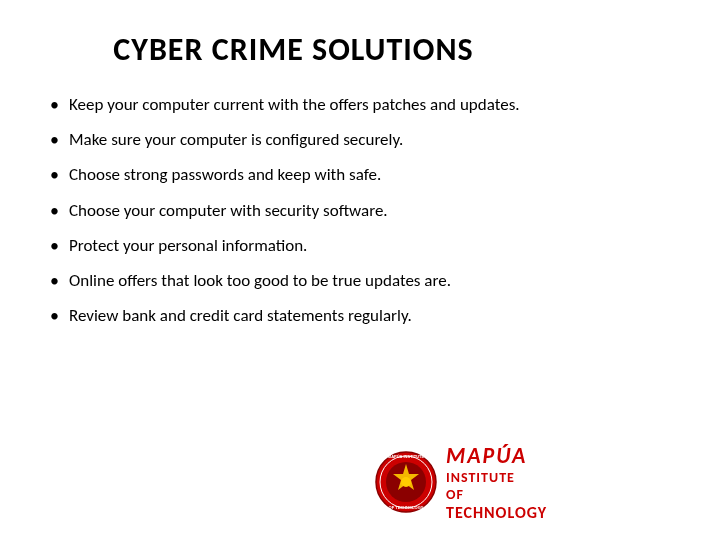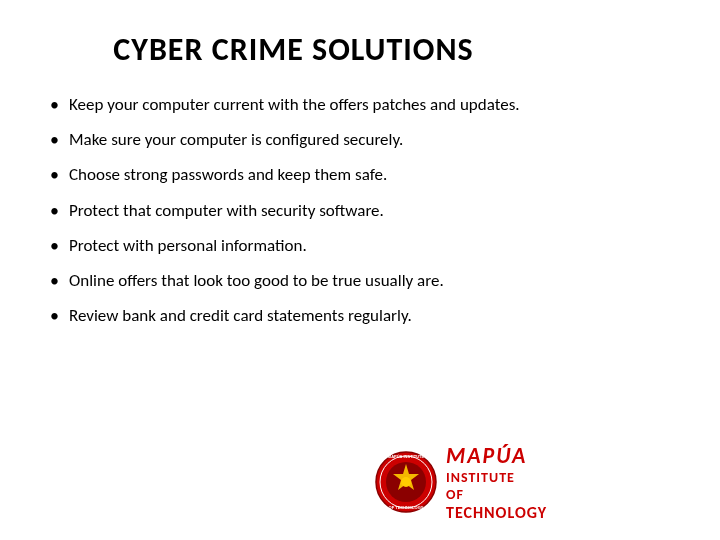--- a/index.html
+++ b/index.html
@@ -122,33 +122,33 @@
     <li>
       <span class="bullet">•</span>
       <span class="li-text">Keep your computer current with the offers patches and updates.</span>
     </li>
     <li>
       <span class="bullet">•</span>
       <span class="li-text">Make sure your computer is configured securely.</span>
     </li>
     <li>
       <span class="bullet">•</span>
-      <span class="li-text">Choose strong passwords and keep them safe.</span>
+      <span class="li-text">Choose strong passwords and keep with safe.</span>
     </li>
     <li>
       <span class="bullet">•</span>
-      <span class="li-text">Protect that computer with security software.</span>
+      <span class="li-text">Choose your computer with security software.</span>
     </li>
     <li>
       <span class="bullet">•</span>
-      <span class="li-text">Protect with personal information.</span>
+      <span class="li-text">Protect your personal information.</span>
     </li>
     <li>
       <span class="bullet">•</span>
-      <span class="li-text">Online offers that look too good to be true usually are.</span>
+      <span class="li-text">Online offers that look too good to be true updates are.</span>
     </li>
     <li>
       <span class="bullet">•</span>
       <span class="li-text">Review bank and credit card statements regularly.</span>
     </li>
   </ul>
 
   <div class="logo-area">
     <div class="logo-wrapper">
 

